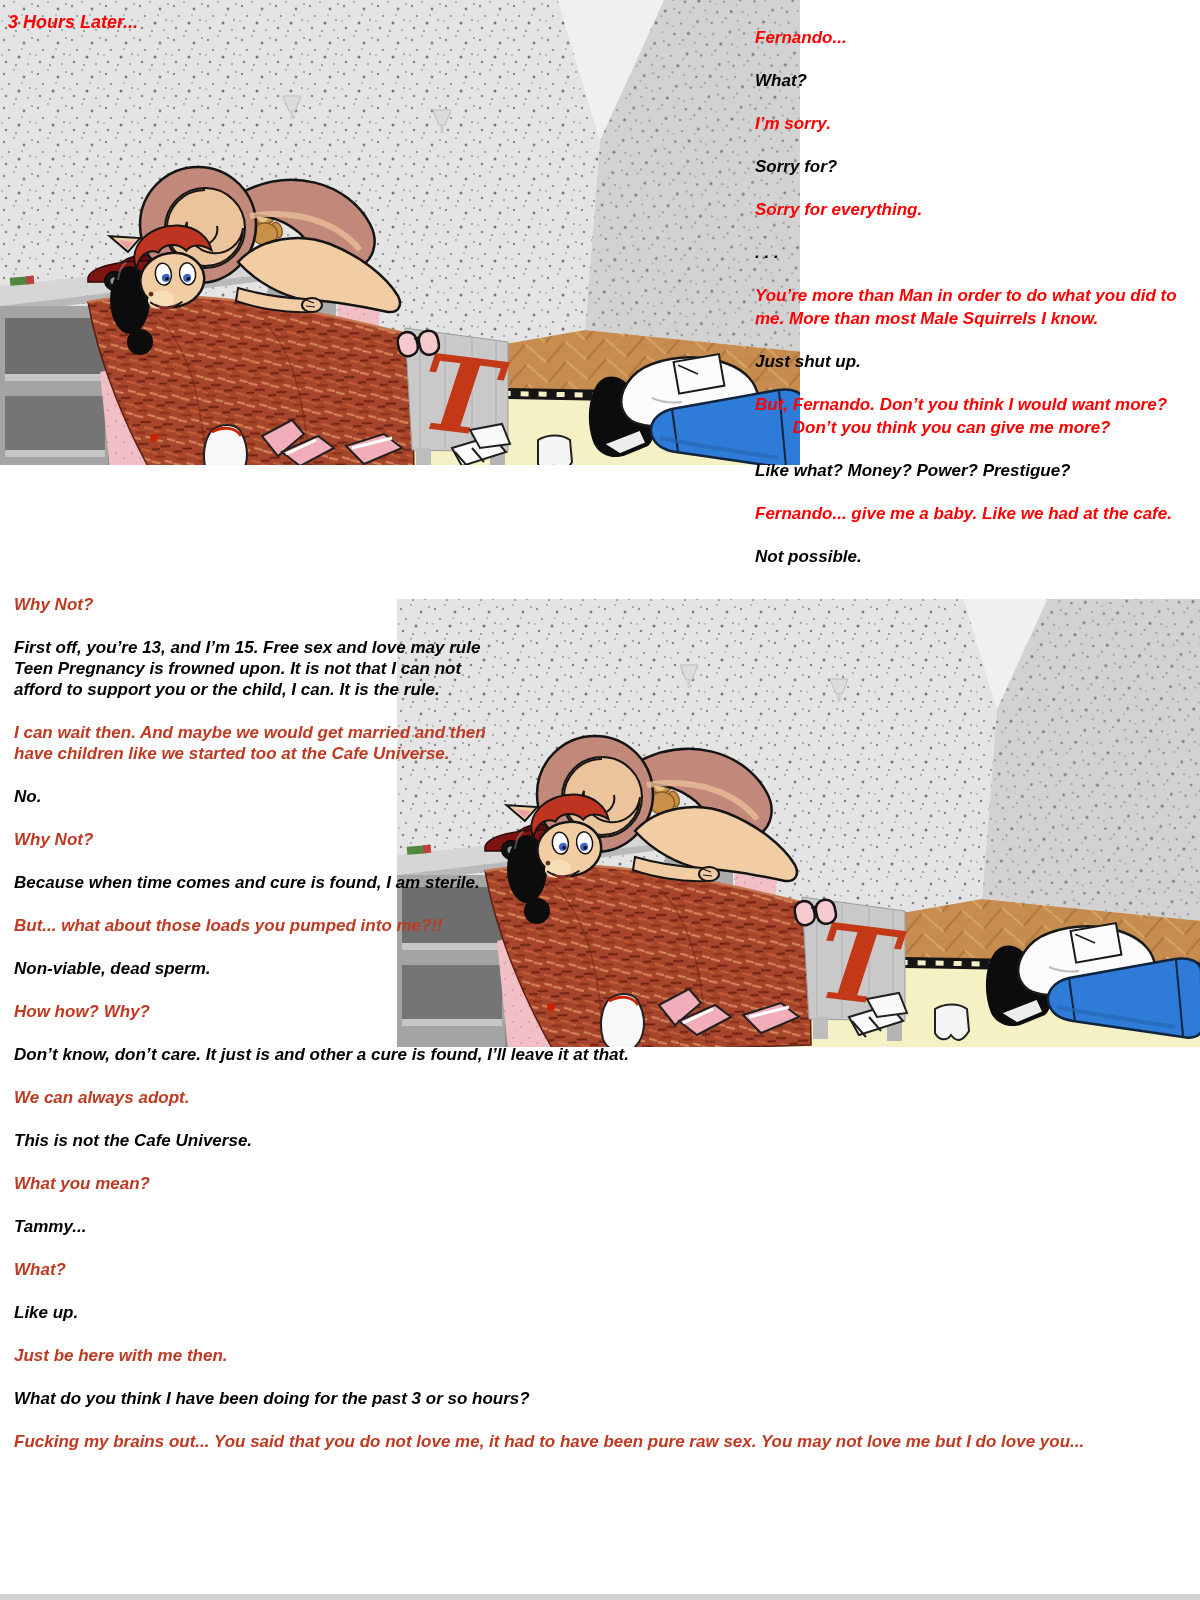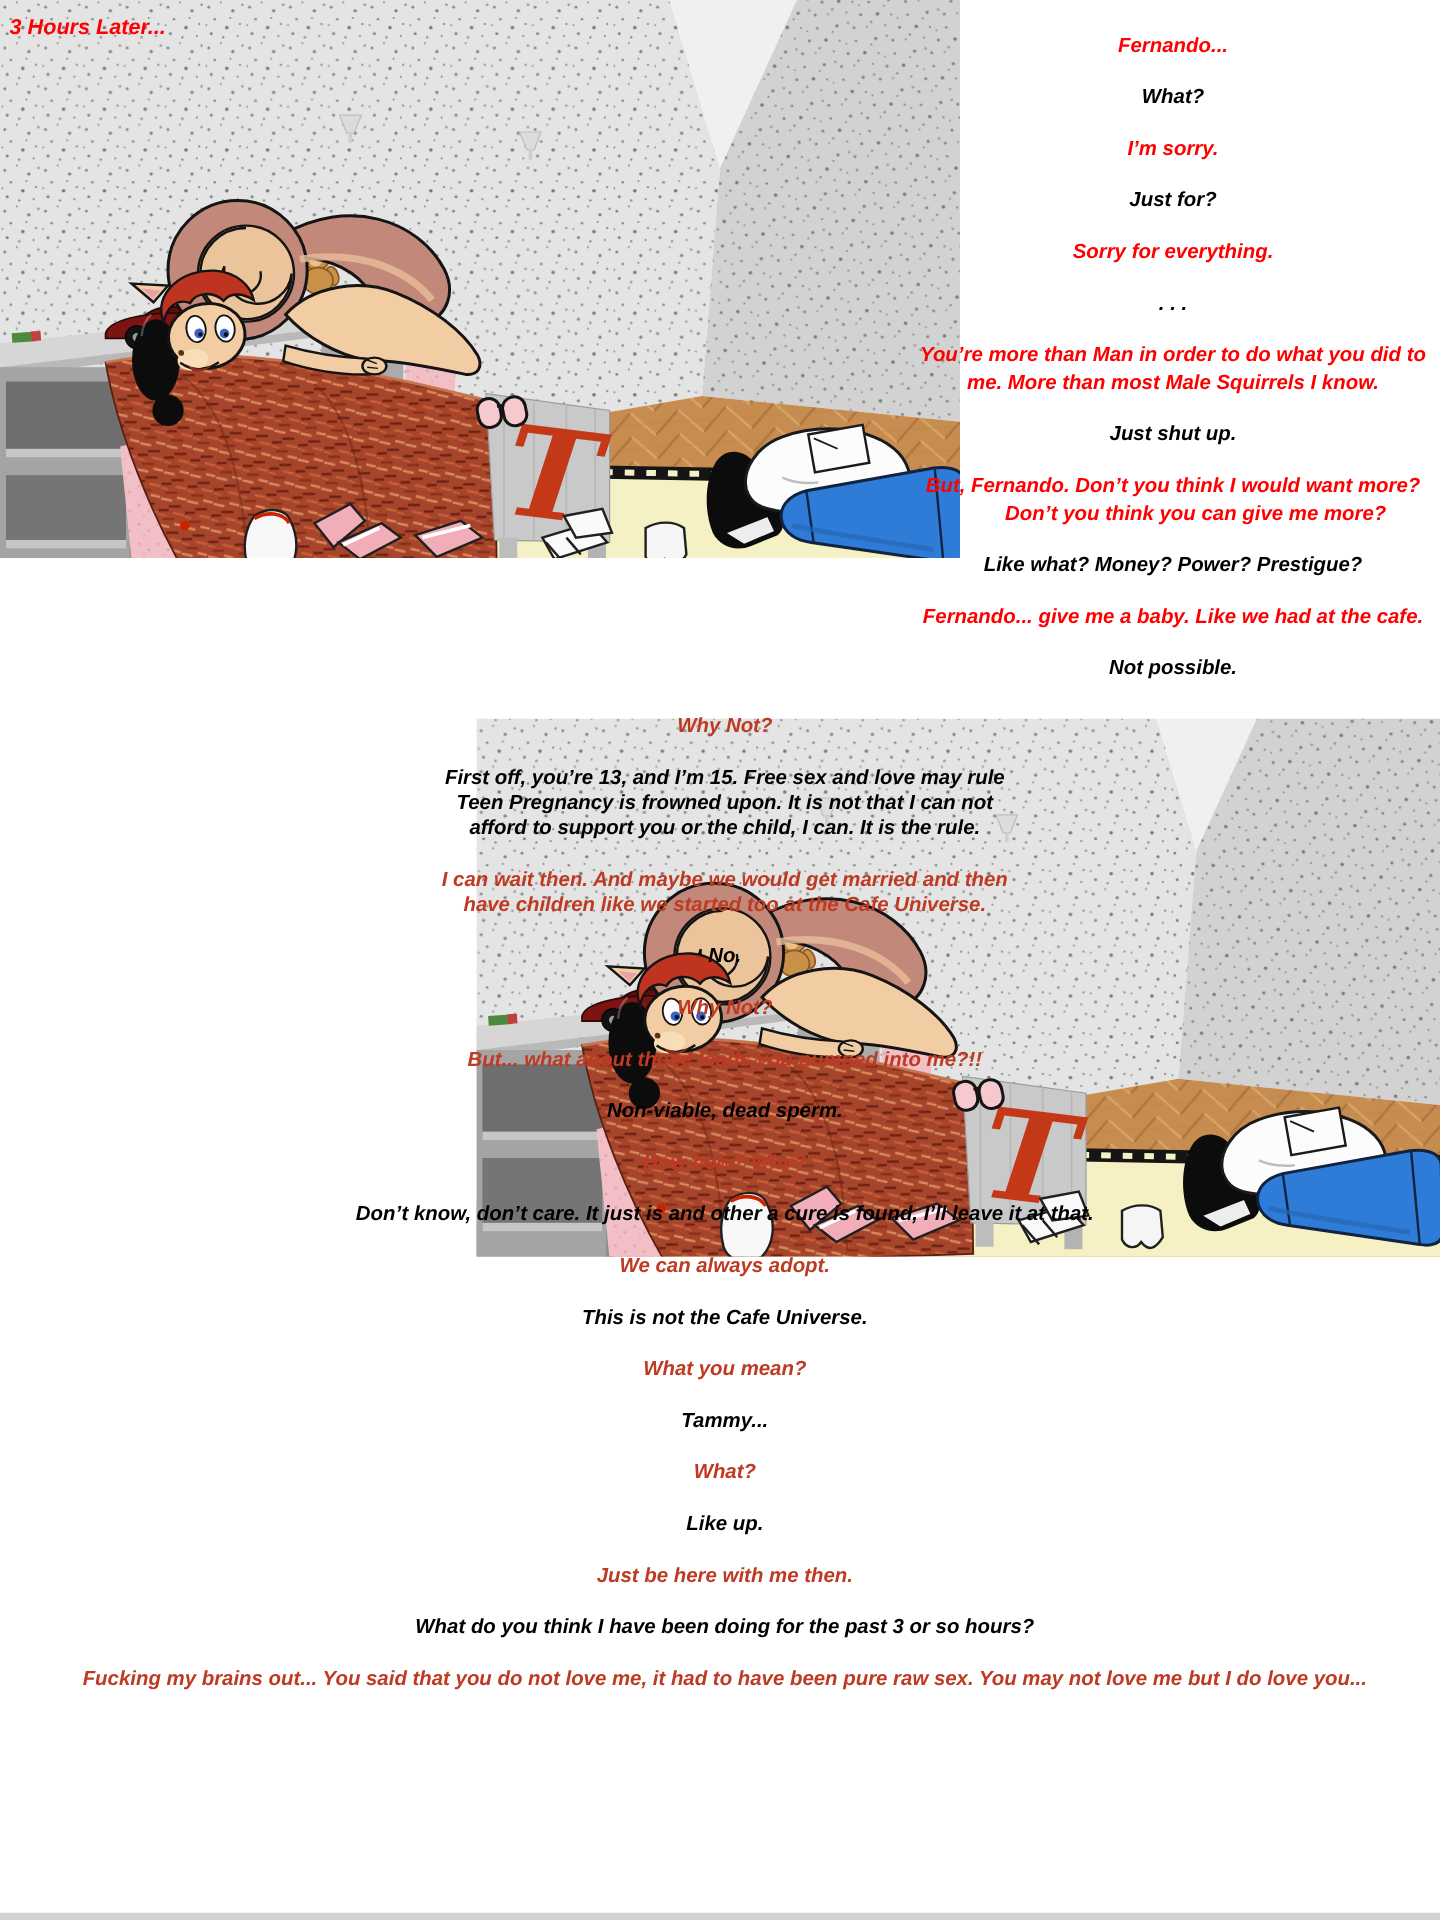--- a/index.html
+++ b/index.html
@@ -2,21 +2,21 @@
 <html><head>
 <meta charset="utf-8">
 <style>
   html,body{margin:0;padding:0;background:#ffffff;}
   body{width:1200px;height:1600px;position:relative;overflow:hidden;
        font-family:"Liberation Sans",sans-serif;}
   .panel{position:absolute;}
   .panel svg{display:block;}
   .caption{position:absolute;left:8px;top:12px;font:italic bold 18px "Liberation Sans",sans-serif;text-align:center;}
   .col{position:absolute;}
-  .col p{font:italic bold 17px "Liberation Sans",sans-serif;white-space:pre;margin:0;text-align:center;}
+  .col p{font:italic bold 17px "Liberation Sans",sans-serif;white-space:pre;margin:0;}
   .colR p{line-height:23px;margin-bottom:20px;}
   .colL p{line-height:21px;margin-bottom:22px;}
   .c-red{color:#FF0000;}
   .c-dark{color:#BE3A22;}
   .c-black{color:#000000;}
   .bottom-bar{position:absolute;left:0;top:1594px;width:1200px;height:6px;background:#D2D2D2;}
 </style>
 </head>
 <body>
 
@@ -249,21 +249,21 @@
     <use href="#scene"></use>
   </svg>
 </div>
 
 <div class="caption c-red">3 Hours Later...</div>
 
 <div class="col colR" style="left:755px;top:26px;width:445px;">
   <p class="c-red">Fernando...</p>
   <p class="c-black">What?</p>
   <p class="c-red">I’m sorry.</p>
-  <p class="c-black">Just for?</p>
+  <p class="c-black">Sorry for?</p>
   <p class="c-red">Sorry for everything.</p>
   <p class="c-black">. . .</p>
   <p class="c-red">You’re more than Man in order to do what you did to
 me. More than most Male Squirrels I know.</p>
   <p class="c-black">Just shut up.</p>
   <p class="c-red">But, Fernando. Don’t you think I would want more?
         Don’t you think you can give me more?</p>
   <p class="c-black">Like what? Money? Power? Prestigue?</p>
   <p class="c-red">Fernando... give me a baby. Like we had at the cafe.</p>
   <p class="c-black">Not possible.</p>
@@ -271,20 +271,21 @@
 
 <div class="col colL" style="left:14px;top:594px;width:1180px;">
   <p class="c-dark">Why Not?</p>
   <p class="c-black">First off, you’re 13, and I’m 15. Free sex and love may rule
 Teen Pregnancy is frowned upon. It is not that I can not
 afford to support you or the child, I can. It is the rule.</p>
   <p class="c-dark">I can wait then. And maybe we would get married and then
 have children like we started too at the Cafe Universe.</p>
   <p class="c-black">No.</p>
   <p class="c-dark">Why Not?</p>
+  <p class="c-black">Because when time comes and cure is found, I am sterile.</p>
   <p class="c-dark">But... what about those loads you pumped into me?!!</p>
   <p class="c-black">Non-viable, dead sperm.</p>
   <p class="c-dark">How how? Why?</p>
   <p class="c-black">Don’t know, don’t care. It just is and other a cure is found, I’ll leave it at that.</p>
   <p class="c-dark">We can always adopt.</p>
   <p class="c-black">This is not the Cafe Universe.</p>
   <p class="c-dark">What you mean?</p>
   <p class="c-black">Tammy...</p>
   <p class="c-dark">What?</p>
   <p class="c-black">Like up.</p>

